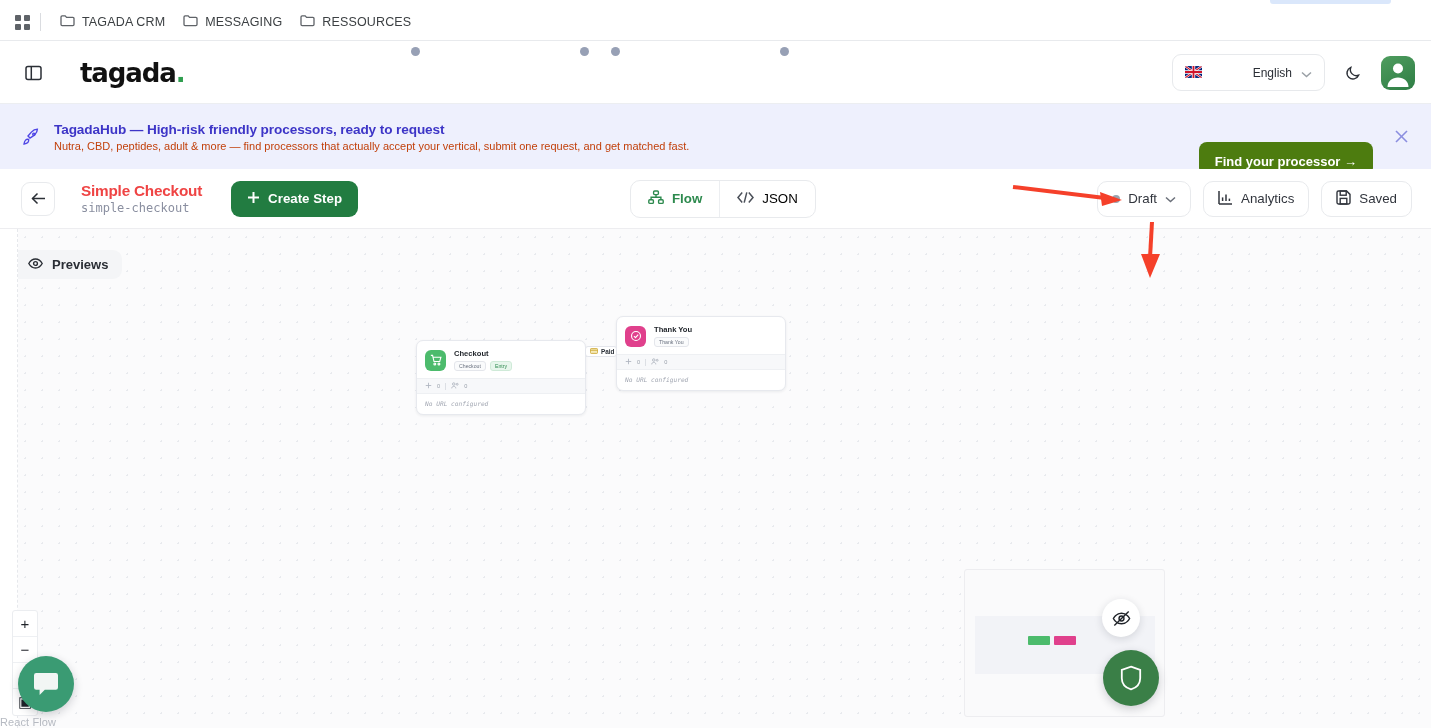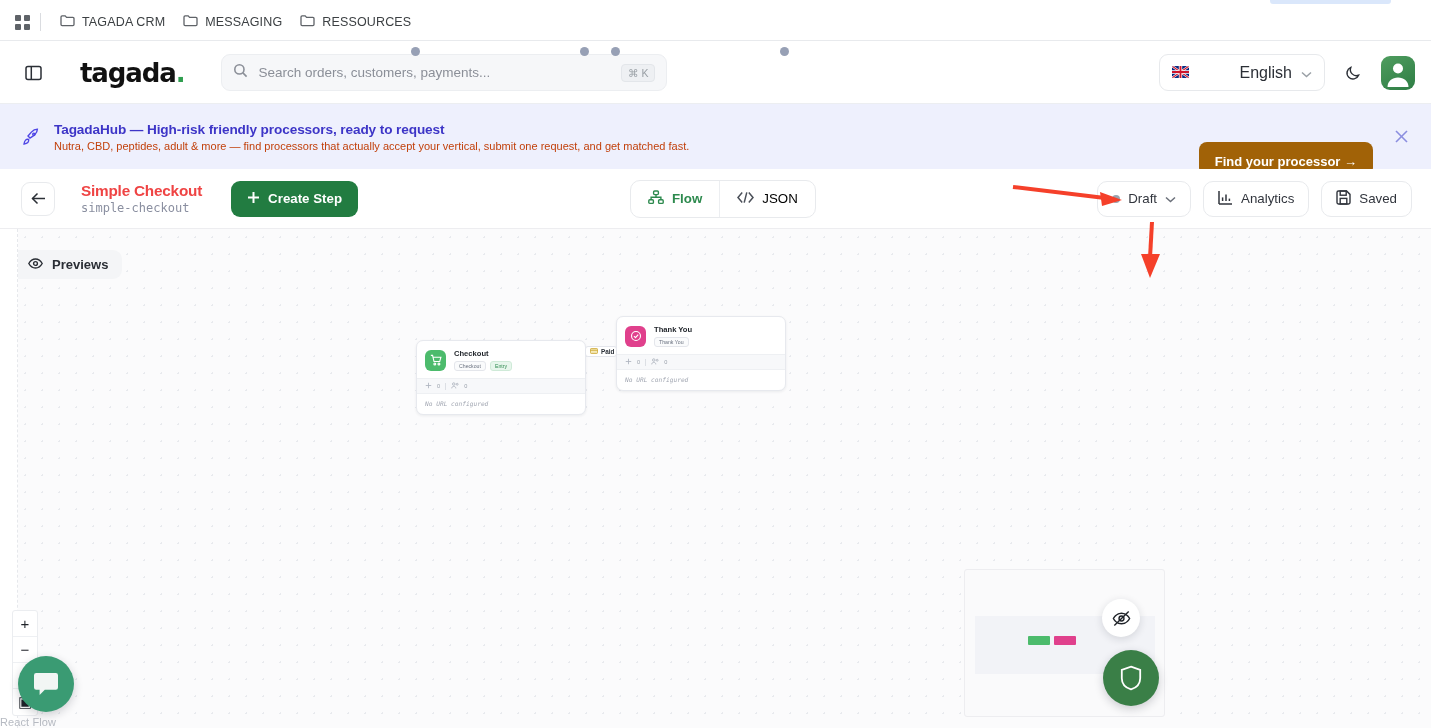--- a/index.html
+++ b/index.html
@@ -38,35 +38,35 @@
   .searchbox { margin-left:37px; width:446px; height:37px; background:#f6f7f9;
     border:1px solid #eceef1; border-radius:9px; display:flex; align-items:center;
     padding:0 11px; cursor:text; }
   .searchbox .ph { margin-left:10px; font-size:13.5px; color:#8b8f98; flex:1; }
   .kbd { font-size:10.5px; color:#9aa0a6; background:#eef0f3; border:1px solid #e3e6ea;
     border-radius:4px; padding:2px 6px; }
   .hdr-right { margin-left:auto; display:flex; align-items:center; gap:12px; padding-right:16px; }
   .langsel { display:flex; align-items:center; gap:9px; height:37px; padding:0 12px;
     border:1px solid #e7e9ec; border-radius:9px; background:#fff; cursor:pointer; }
   .flag { width:17px; height:12px; border-radius:1.5px; flex:0 0 auto; }
-  .lang-label { font-size:16px; color:#2b2f36;padding-left:42px; }
+  .lang-label { font-size:12px; color:#2b2f36;padding-left:42px; }
   .moonbtn { width:32px; height:32px; border-radius:8px; display:flex; align-items:center;
     justify-content:center; cursor:pointer; }
   .avatar { width:34px; height:34px; border-radius:9px; cursor:pointer;
     background:linear-gradient(150deg,#4f9d5f,#2e7d44); display:flex; align-items:flex-end;
     justify-content:center; overflow:hidden; }
 
   
   .banner { position:absolute; top:104px; left:0; width:1431px; height:65px;
     background:#eef0fd; display:flex; align-items:center; padding:0 16px; }
   .banner-ic { width:30px; display:flex; justify-content:center; color:#4f46e5; }
   .banner-txt { margin-left:8px; }
   .banner-t { font-size:13.6px; font-weight:700; color:#3d35c7; letter-spacing:-.1px; }
   .banner-s { font-size:11px; color:#c2410c; margin-top:3px; }
-  .banner-cta { margin-left:auto; height:34px; padding:12px 16px; background:#a16207; color:#fff;
+  .banner-cta { margin-left:auto; height:34px; padding:12px 16px; background:#4d7c0f; color:#fff;
     border:none; border-radius:8px; font-size:13px; font-weight:700; cursor:pointer;
     font-family:"Liberation Sans", sans-serif; white-space:nowrap;margin-top:44px; }
   .banner-x { width:28px; height:28px; margin-left:14px; display:flex; align-items:center;
     justify-content:center; color:#8b8ee0; cursor:pointer; }
 
   
   .toolbar { position:absolute; top:169px; left:0; width:1431px; height:60px;
     background:#fff; border-bottom:1px solid #ededf0; display:flex; align-items:center; }
   .backbtn { margin-left:21px; width:34px; height:34px; border:1px solid #e8eaed;
     border-radius:9px; background:#fff; display:flex; align-items:center; justify-content:center;
@@ -223,30 +223,20 @@
   <div class="appbar">
     <div class="sbtoggle">
       <svg width="17" height="16" viewBox="0 0 17 16" fill="none" stroke="#2b2f36" stroke-width="1.5">
         <rect x="1" y="1.6" width="15" height="12.8" rx="2"></rect>
         <line x1="6.3" y1="1.6" x2="6.3" y2="14.4"></line>
       </svg>
     </div>
 
     <div class="logo"><span>tagada</span><span class="dot">.</span></div>
 
-    <div class="searchbox">
-      <span>
-        <svg width="15" height="15" viewBox="0 0 15 15" fill="none" stroke="#8b8f98" stroke-width="1.6">
-          <circle cx="6.4" cy="6.4" r="4.6"></circle>
-            <line x1="9.9" y1="9.9" x2="13.6" y2="13.6"></line>
-        </svg>
-      </span>
-      <span class="ph">Search orders, customers, payments...</span>
-      <span class="kbd">⌘ K</span>
-    </div>
 
     <div class="hdr-right">
       <div class="langsel">
         <span>
           <svg class="flag" viewBox="0 0 20 14">
             <rect width="20" height="14" fill="#00247d"></rect>
             <path d="M0 0l20 14M20 0L0 14" stroke="#fff" stroke-width="2.6"></path>
             <path d="M0 0l20 14M20 0L0 14" stroke="#cf142b" stroke-width="1.3"></path>
             <path d="M10 0v14M0 7h20" stroke="#fff" stroke-width="4"></path>
             <path d="M10 0v14M0 7h20" stroke="#cf142b" stroke-width="2.2"></path>

